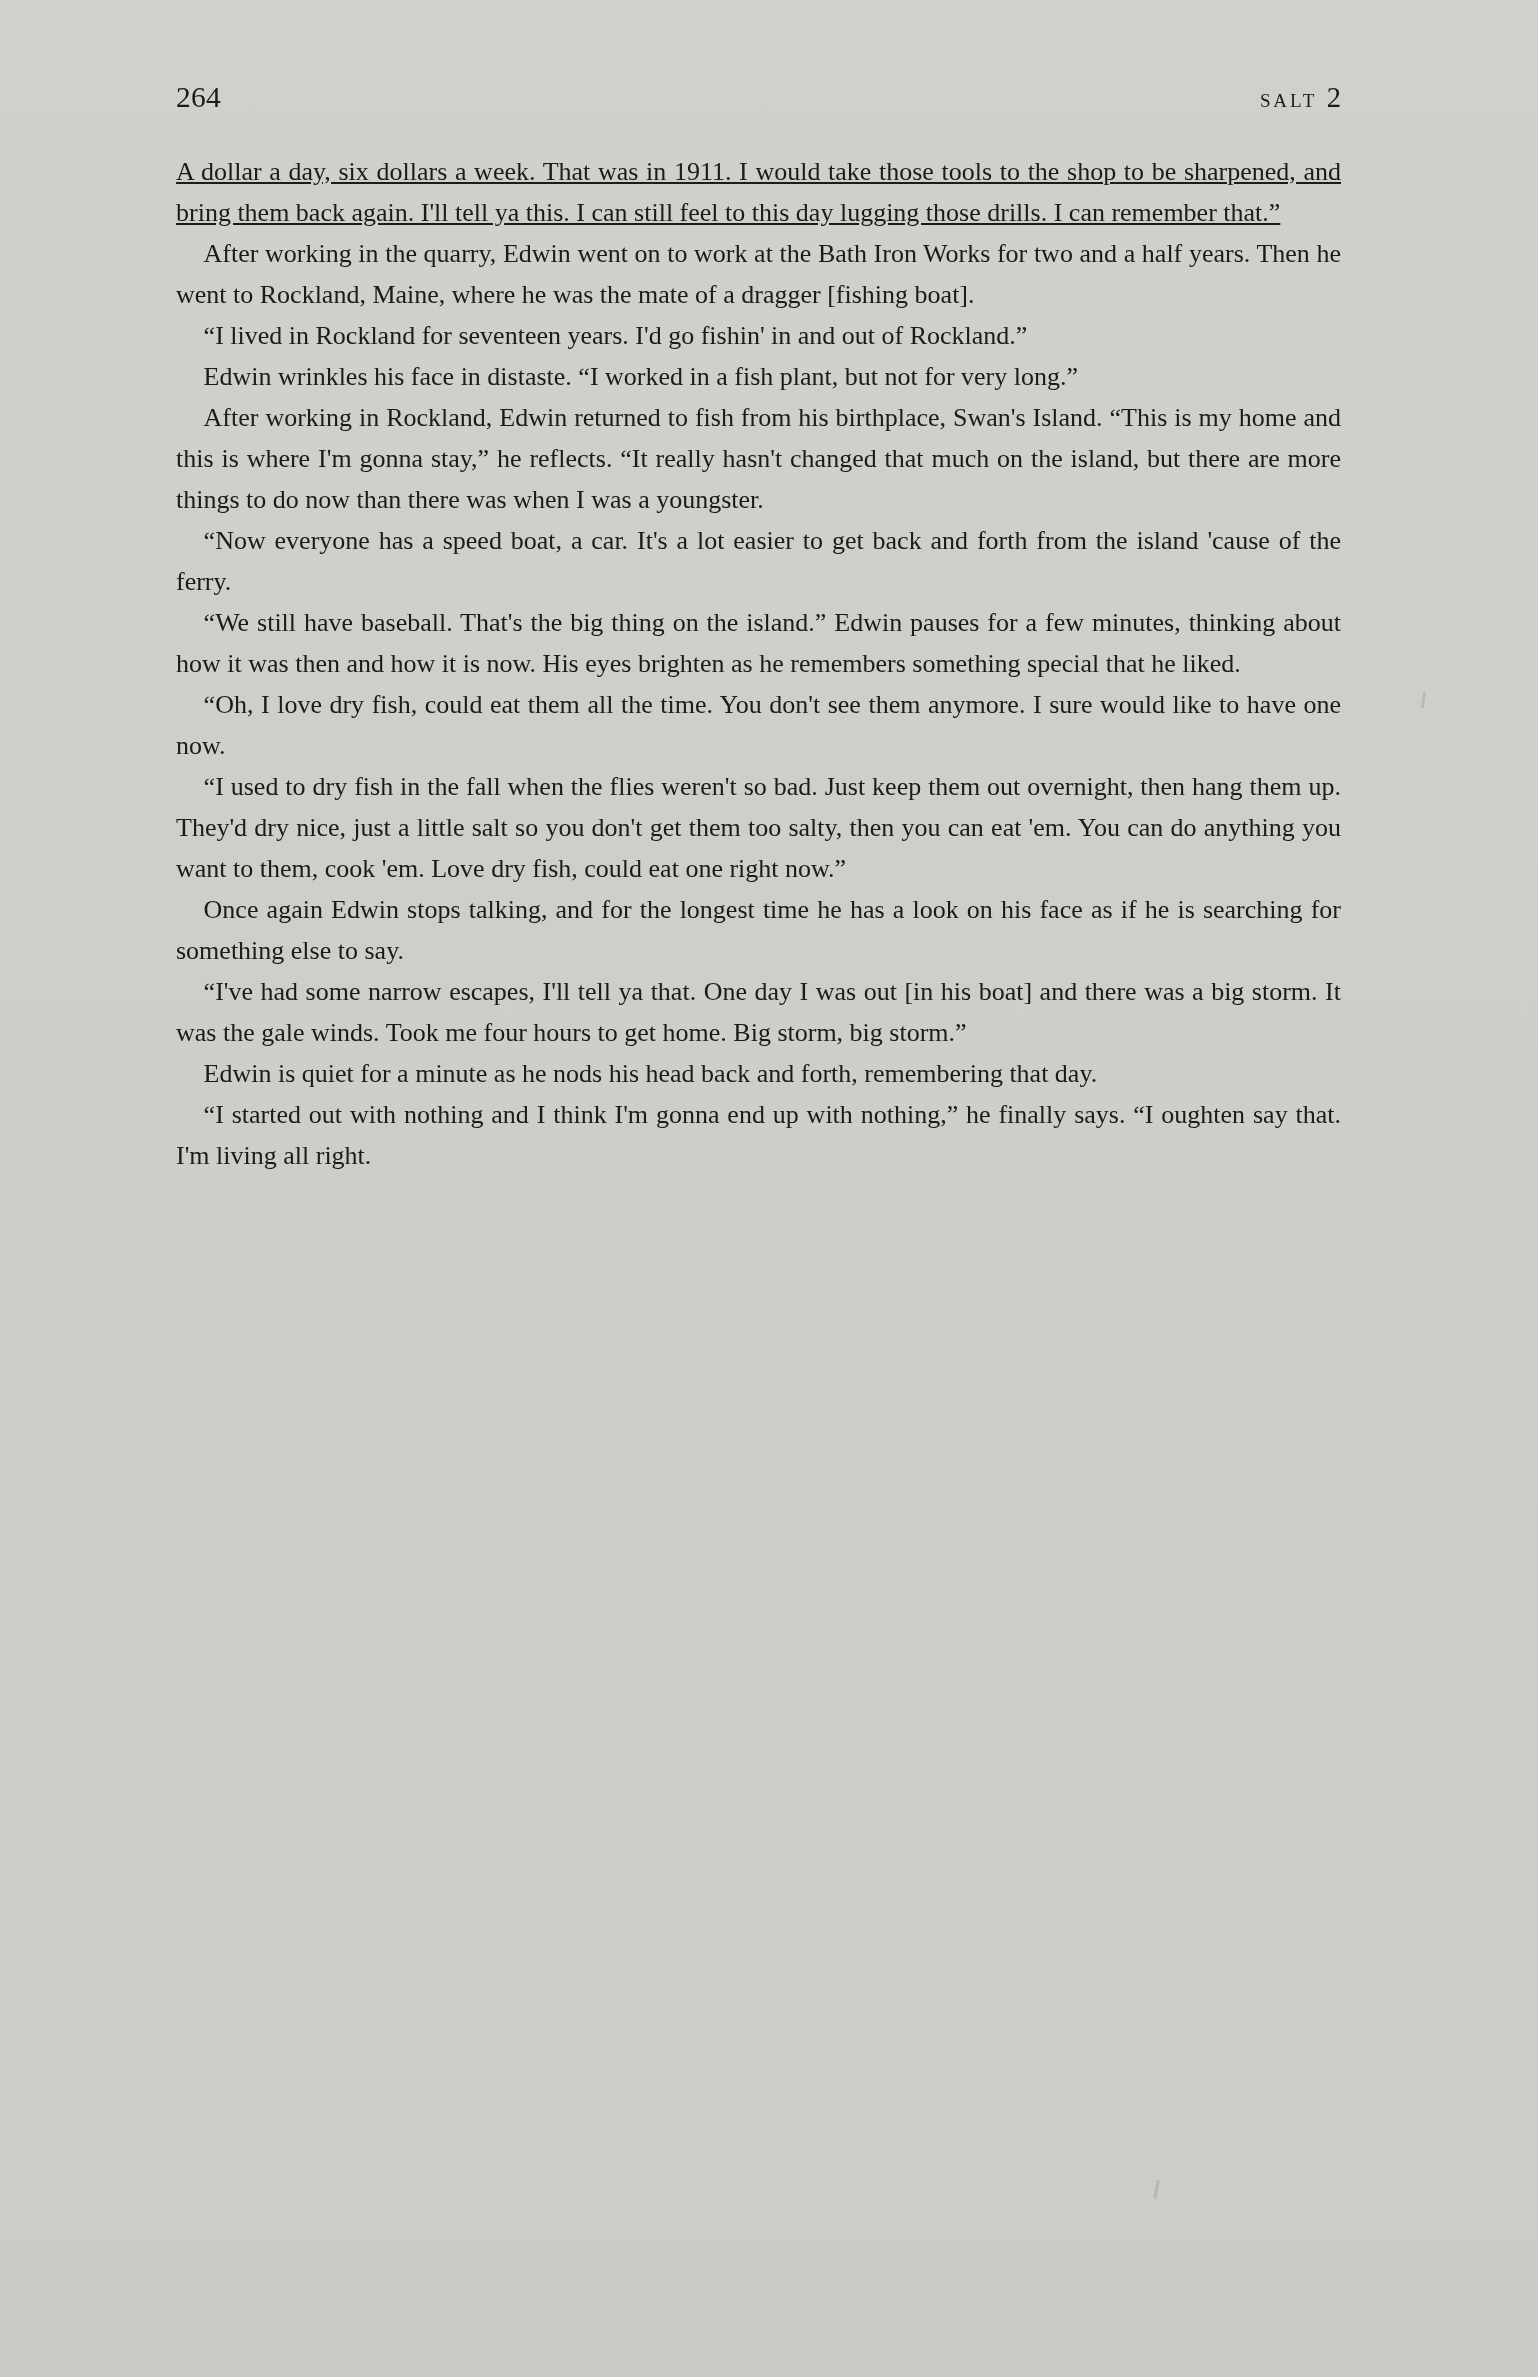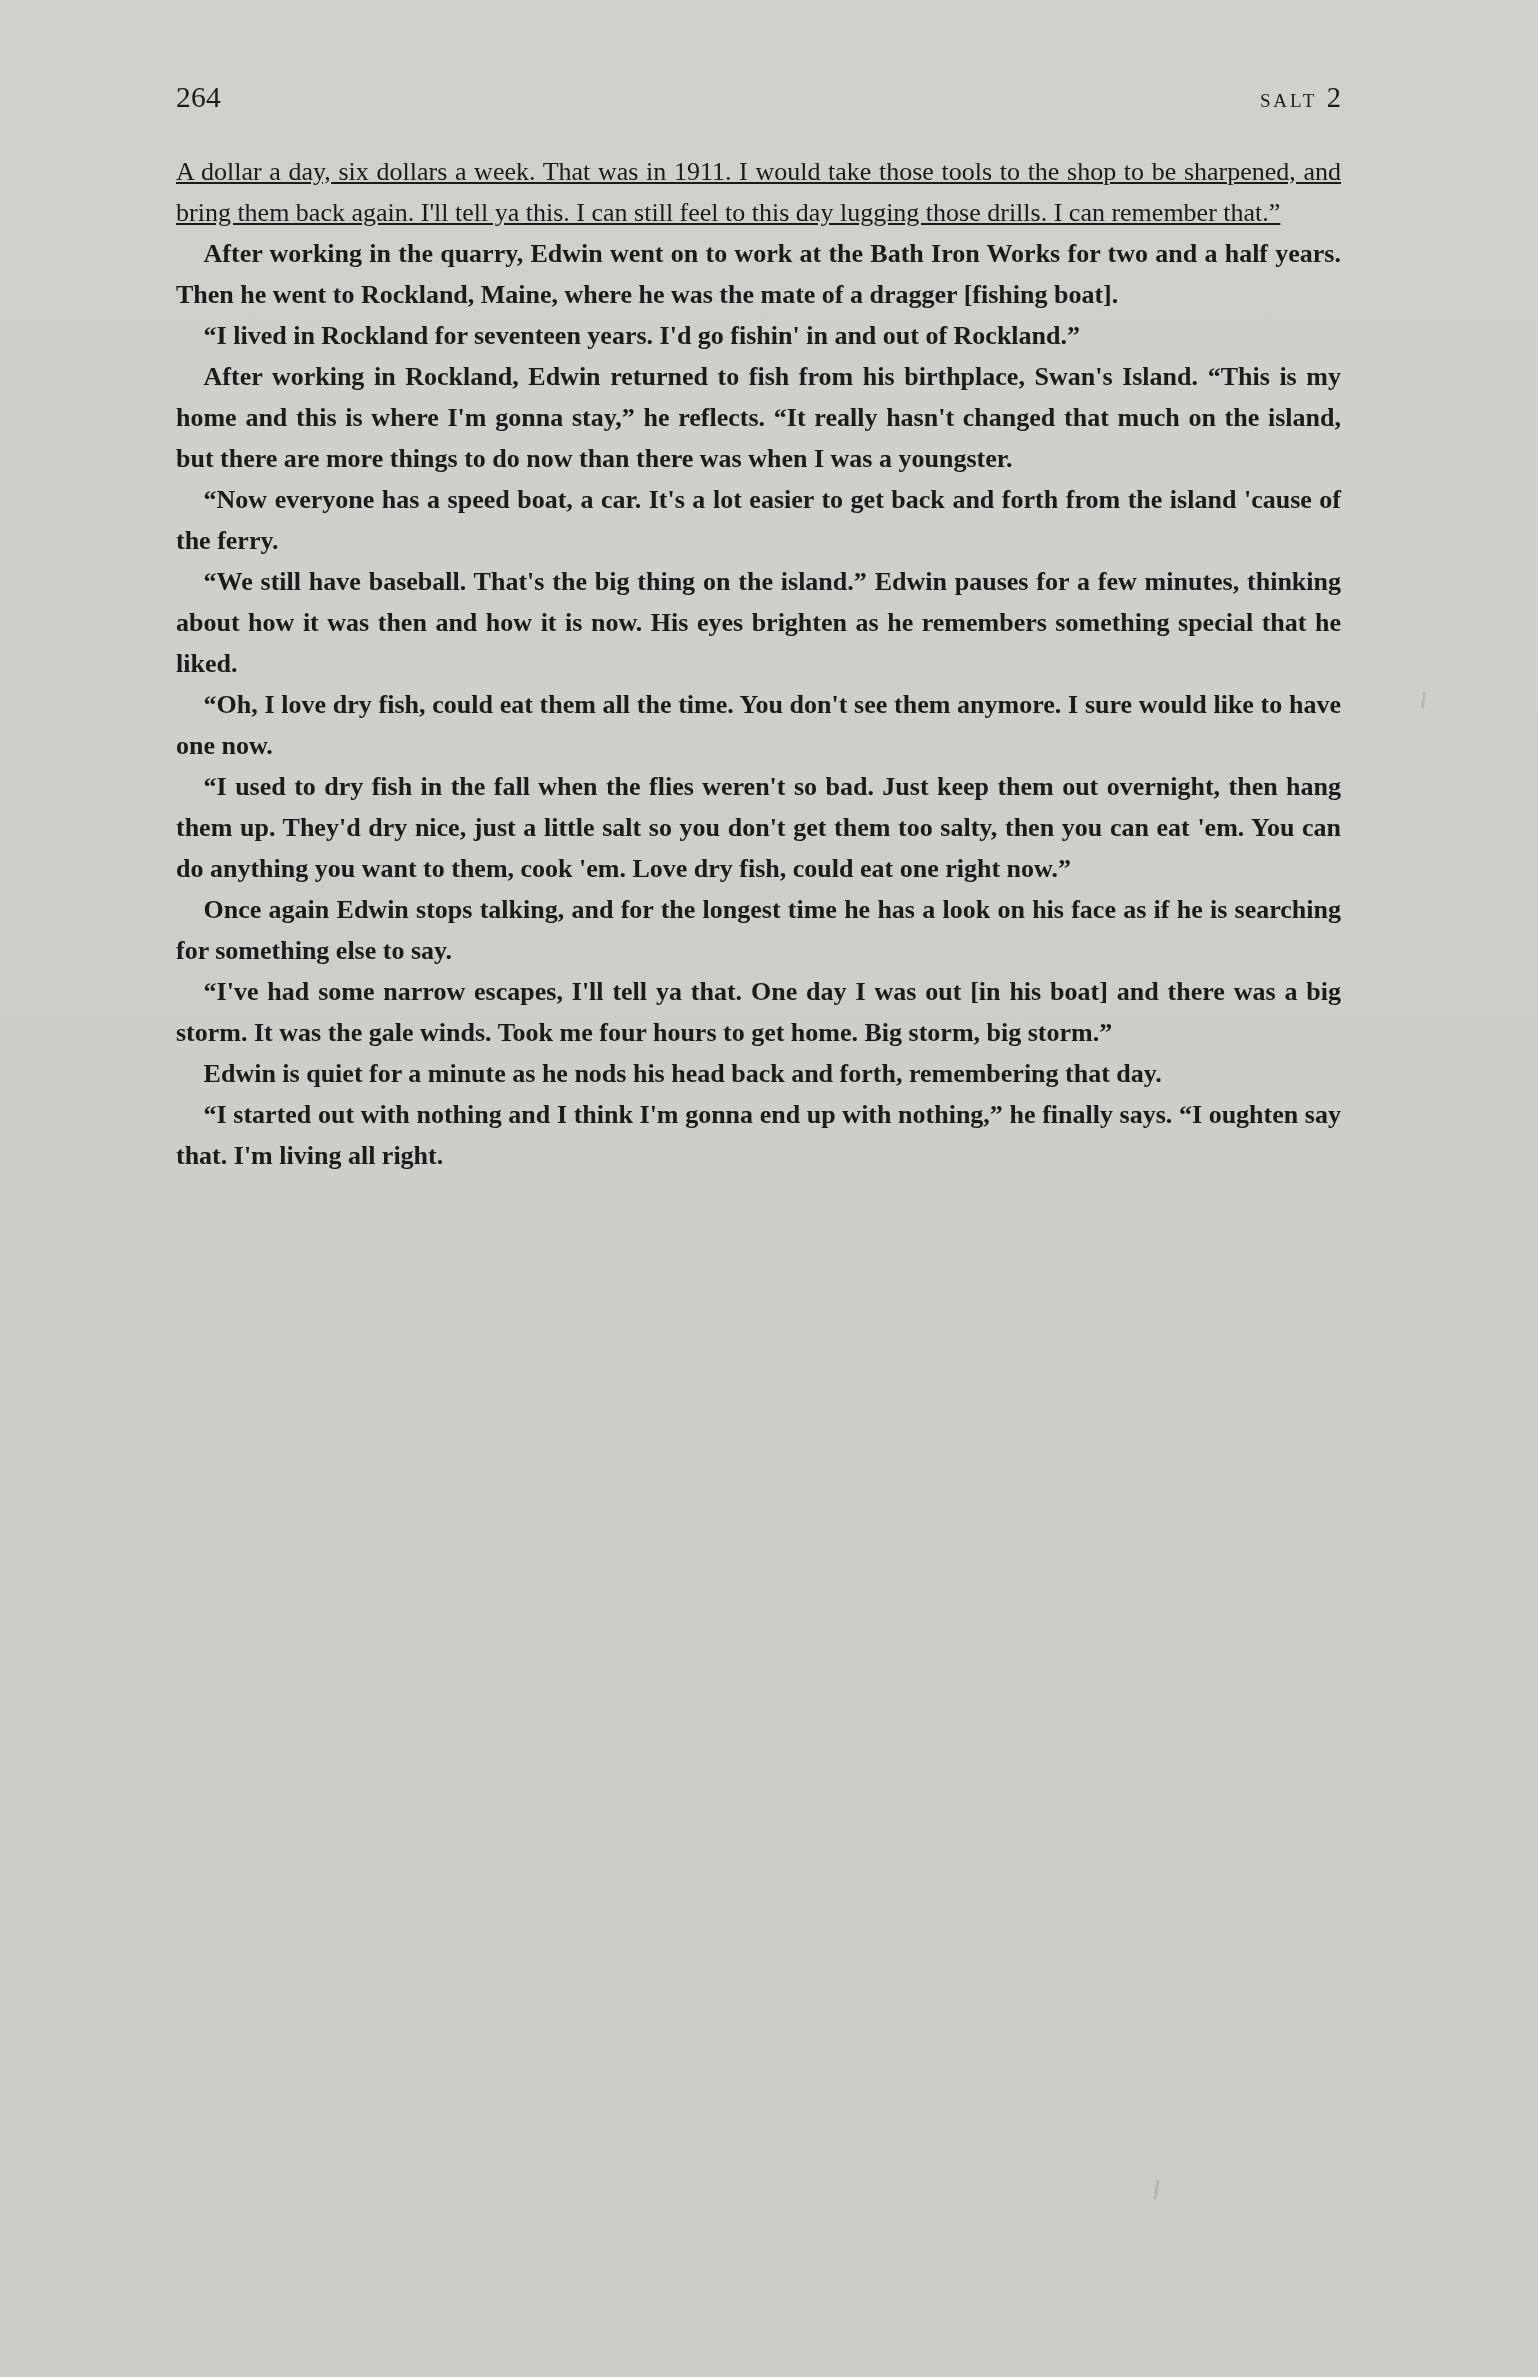--- a/index.html
+++ b/index.html
@@ -64,21 +64,20 @@
     margin: 0;
     font-size: 26px;
     line-height: 41px;
     text-align: justify;
     text-justify: inter-word;
     hyphens: none;
     color: #1b1b1b;
   }
   .body-text p.indent {
     text-indent: 27.6px;
-    font-weight: bold;
   }
   .body-text p.noindent {
     text-indent: 0;
     text-decoration: underline;
   }
   .speck {
     position: absolute;
     background: #a8a99f;
     opacity: 0.55;
   }
@@ -98,20 +97,21 @@
       <div class="running-head">
         <span class="rh-title">SALT</span>
         <span class="rh-num">2</span>
       </div>
     </div>
 
     <div class="body-text">
       <p class="noindent">A dollar a day, six dollars a week. That was in 1911. I would take those tools to the shop to be sharpened, and bring them back again. I'll tell ya this. I can still feel to this day lugging those drills. I can remember that.”</p>
       <p class="indent">After working in the quarry, Edwin went on to work at the Bath Iron Works for two and a half years. Then he went to Rockland, Maine, where he was the mate of a dragger [fishing boat].</p>
       <p class="indent">“I lived in Rockland for seventeen years. I'd go fishin' in and out of Rockland.”</p>
+      <p class="indent">Edwin wrinkles his face in distaste. “I worked in a fish plant, but not for very long.”</p>
       <p class="indent">After working in Rockland, Edwin returned to fish from his birthplace, Swan's Island. “This is my home and this is where I'm gonna stay,” he reflects. “It really hasn't changed that much on the island, but there are more things to do now than there was when I was a youngster.</p>
       <p class="indent">“Now everyone has a speed boat, a car. It's a lot easier to get back and forth from the island 'cause of the ferry.</p>
       <p class="indent">“We still have baseball. That's the big thing on the island.” Edwin pauses for a few minutes, thinking about how it was then and how it is now. His eyes brighten as he remembers something special that he liked.</p>
       <p class="indent">“Oh, I love dry fish, could eat them all the time. You don't see them anymore. I sure would like to have one now.</p>
       <p class="indent">“I used to dry fish in the fall when the flies weren't so bad. Just keep them out overnight, then hang them up. They'd dry nice, just a little salt so you don't get them too salty, then you can eat 'em. You can do anything you want to them, cook 'em. Love dry fish, could eat one right now.”</p>
       <p class="indent">Once again Edwin stops talking, and for the longest time he has a look on his face as if he is searching for something else to say.</p>
       <p class="indent">“I've had some narrow escapes, I'll tell ya that. One day I was out [in his boat] and there was a big storm. It was the gale winds. Took me four hours to get home. Big storm, big storm.”</p>
       <p class="indent">Edwin is quiet for a minute as he nods his head back and forth, remembering that day.</p>
       <p class="indent">“I started out with nothing and I think I'm gonna end up with nothing,” he finally says. “I oughten say that. I'm living all right.</p>
     </div>

